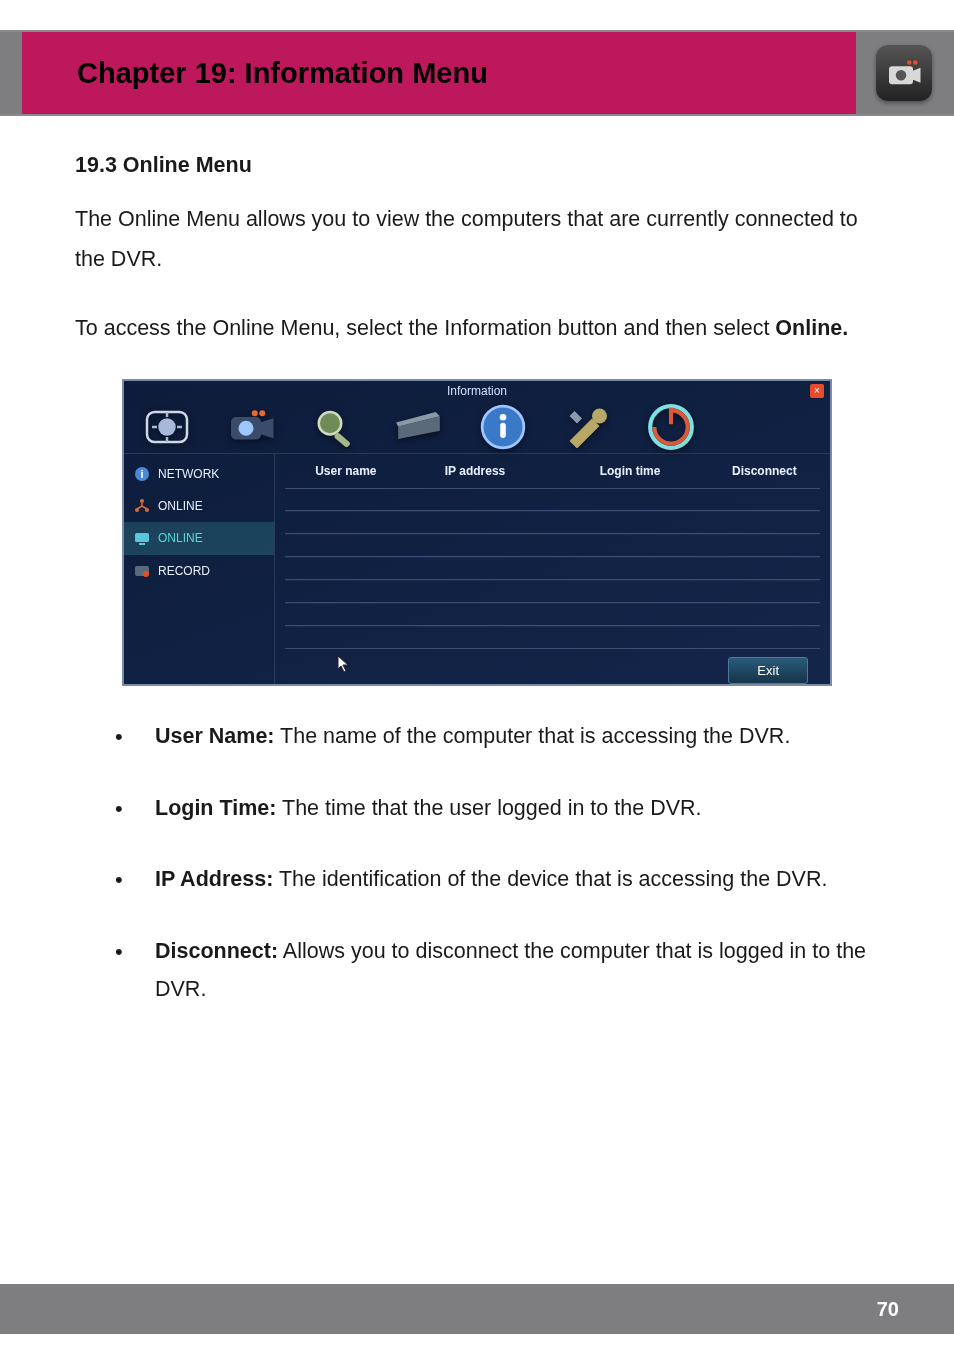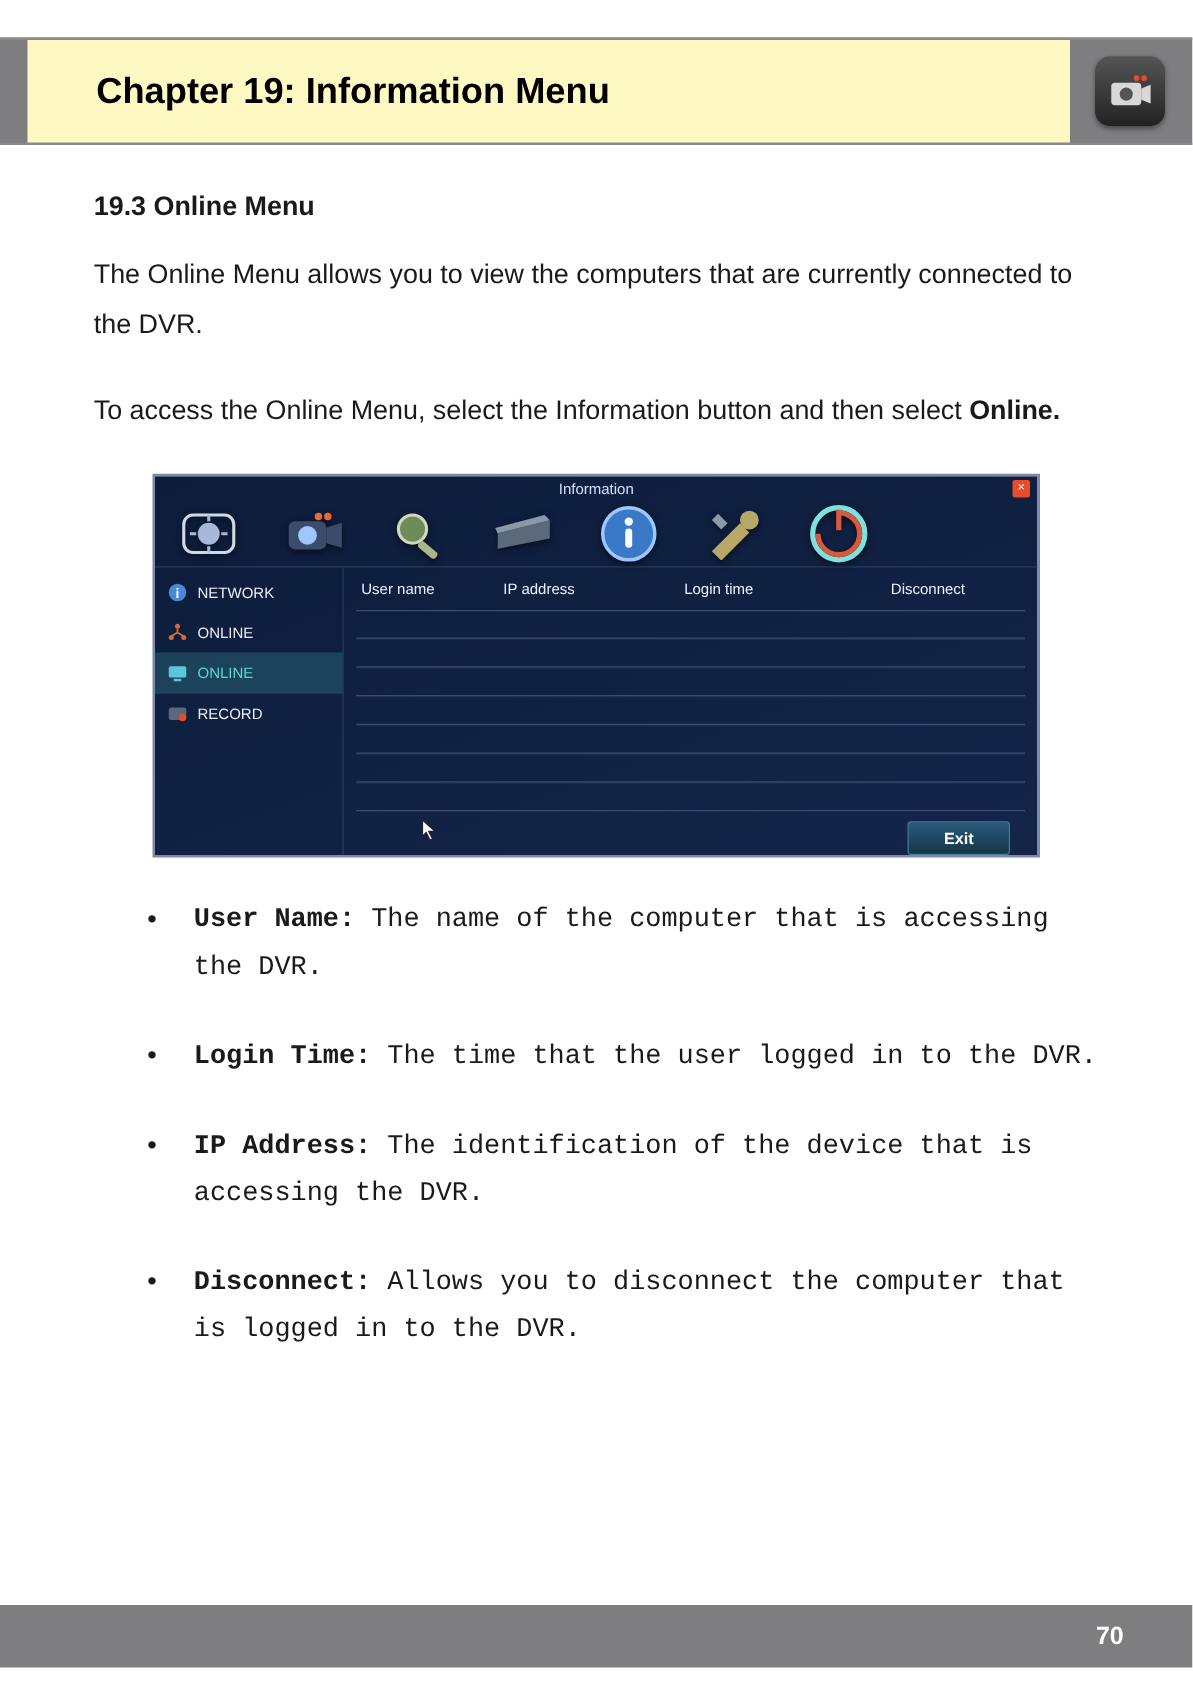--- a/index.html
+++ b/index.html
@@ -30,21 +30,21 @@
     background:var(--header-bg);
     height:82px;
     display:flex;
     align-items:center;
     justify-content:space-between;
     padding:0 22px 0 22px;
     border-top:2px solid #8a8a8c;
     border-bottom:2px solid #8a8a8c;
   }
   .header-title-wrap{
-    background:#fef9c3;
+    background:#be185d;
     height:100%;
     flex:1;
     display:flex;
     align-items:center;
     padding-left:55px;
     margin-right:20px;
   }
   .header-title{
     font-weight:bold;
     font-size:29px;
@@ -133,22 +133,23 @@
     background:rgba(63,176,176,.25);
     color:#58d7d7;
   }
   .side-item .si-icon{width:16px;height:16px;flex:0 0 16px;}
   .shot-main{flex:1;display:flex;flex-direction:column;}
   .grid-head{
     display:grid;
     grid-template-columns: 1.1fr 1.4fr 1.6fr 1fr;
     padding:6px 14px;
     font-size:12px;
-    font-weight:normal;
+    font-weight:bold;
     color:#eaf0ff;
+    text-align:center;
   }
   .grid-rows{padding:0 10px;}
   .grid-row{
     height:21px;
     border-bottom:1px solid var(--row-line);
     border-top:1px solid rgba(255,255,255,.05);
   }
   .grid-row:first-child{border-top:1px solid var(--row-line);}
   .cursor-area{
     height:30px; position:relative;
@@ -157,31 +158,30 @@
   .shot-footer{
     height:44px;
     display:flex;justify-content:flex-end;align-items:center;
     padding-right:22px;
   }
   .exit-btn{
     background:linear-gradient(#2a5a7a,#163548);
     border:1px solid #4a7a9a;
     color:#fff;
     font-size:13px;
-    font-weight:bold;
+    font-weight:normal;
     padding:5px 28px;
     border-radius:3px;
   }
 
   
   ul.desc{
     list-style:none;
     padding:0 0 0 40px;
     margin:12px 0 0 0;
-    font-family:Liberation Mono, monospace;
   }
   ul.desc > li{
     position:relative;
     padding-left:40px;
     margin-bottom:34px;
     line-height:1.75;
   }
   ul.desc > li::before{
     content:"•";
     position:absolute;

